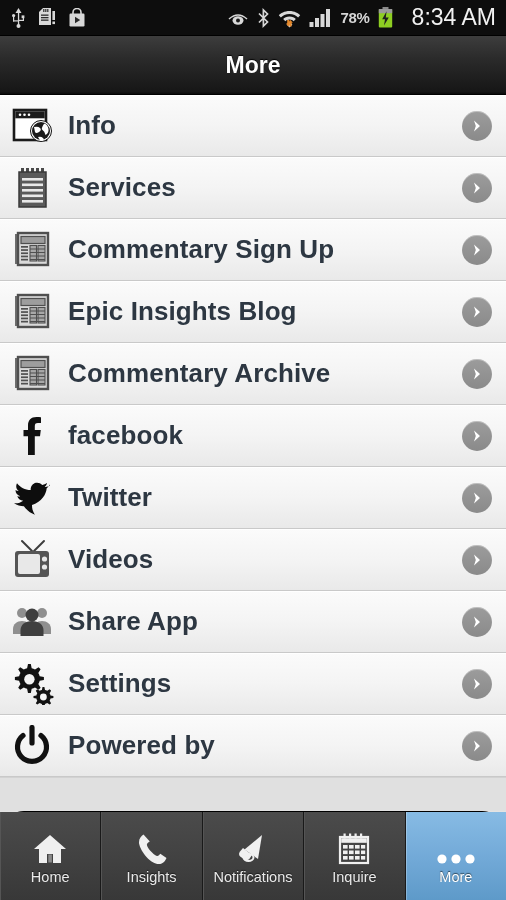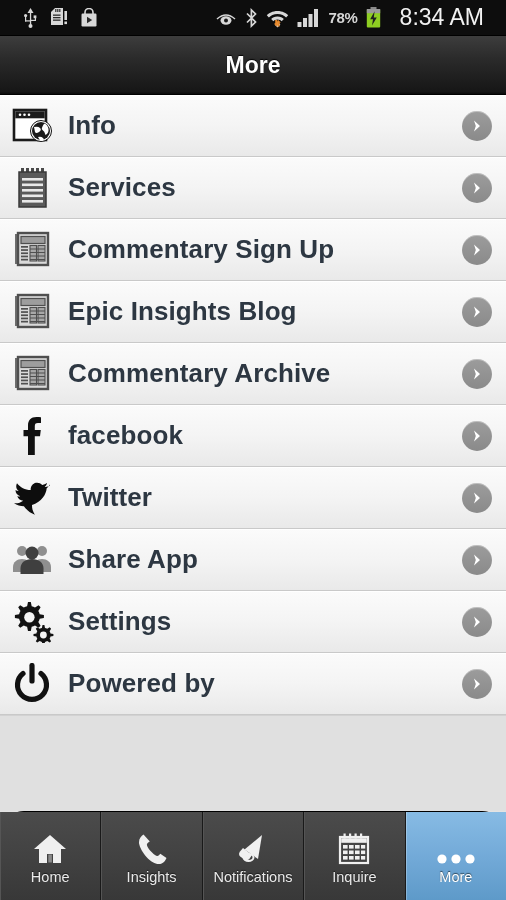--- a/index.html
+++ b/index.html
@@ -8,21 +8,21 @@
     font-family:"Liberation Sans",sans-serif;
     background:#e3e3e3;
     -webkit-font-smoothing:antialiased;
   }
   .phone{width:506px;height:900px;position:relative;display:flex;flex-direction:column;}
 
   
   .statusbar{
     height:36px;background:#0d0d0d;
     display:flex;align-items:center;justify-content:space-between;
-    padding:0 22px;box-sizing:border-box;flex:0 0 auto;
+    padding:0 10px;box-sizing:border-box;flex:0 0 auto;
     border-bottom:1px solid #000;
   }
   .sb-left{display:flex;align-items:center;gap:11px;}
   .sb-right{display:flex;align-items:center;gap:8px;}
   .sb-icon{display:block;}
   .sb-batt-text{
     color:#d6d6d6;font-size:15px;font-weight:bold;letter-spacing:-.3px;
   }
   .sb-clock{
     color:#f2f2f2;font-size:23px;font-weight:normal;letter-spacing:0px;
@@ -348,20 +348,40 @@
         </svg>
       </span>
       <span class="label">Twitter</span>
       <span class="chev">
         <svg width="14" height="14" viewBox="0 0 14 14">
             <path d="M4 1.5 L10 7 L4 12.5 L5.8 7 Z" fill="#fff"></path>
           </svg>
       </span>
     </div>
 
+    <div class="row">
+      <span class="ico">
+        <svg width="44" height="42" viewBox="0 0 44 42">
+          <g stroke="#3d3d3d" stroke-width="2" fill="none" stroke-linecap="round">
+            <line x1="20" y1="12" x2="10" y2="2"></line>
+            <line x1="22" y1="12" x2="32" y2="2"></line>
+          </g>
+          <rect x="3" y="12" width="34" height="26" rx="3" fill="#555"></rect>
+          <rect x="6" y="15" width="22" height="20" rx="2" fill="#e8e8e8"></rect>
+          <circle cx="32.5" cy="20" r="2.6" fill="#e8e8e8"></circle>
+          <circle cx="32.5" cy="28" r="2.6" fill="#e8e8e8"></circle>
+        </svg>
+      </span>
+      <span class="label">Videos</span>
+      <span class="chev">
+        <svg width="14" height="14" viewBox="0 0 14 14">
+            <path d="M4 1.5 L10 7 L4 12.5 L5.8 7 Z" fill="#fff"></path>
+          </svg>
+      </span>
+    </div>
 
     <div class="row">
       <span class="ico">
         <svg width="44" height="36" viewBox="0 0 44 36">
           <g fill="#8f8f8f">
             <circle cx="10" cy="9" r="5"></circle>
             <path d="M1 30 v-5 c0 -5 4 -8 9 -8 s9 3 9 8 v5 z"></path>
             <circle cx="30" cy="9" r="5"></circle>
             <path d="M21 30 v-5 c0 -5 4 -8 9 -8 s9 3 9 8 v5 z"></path>
           </g>

